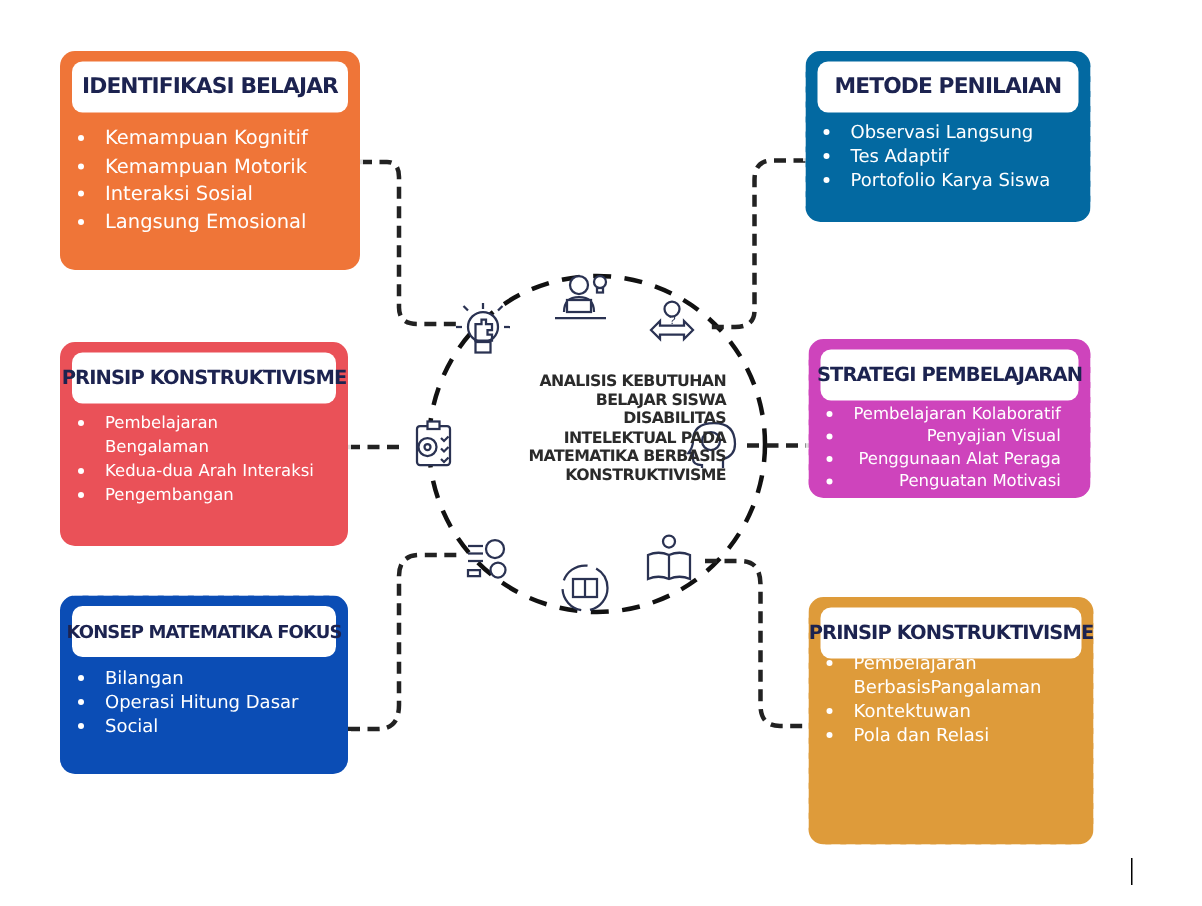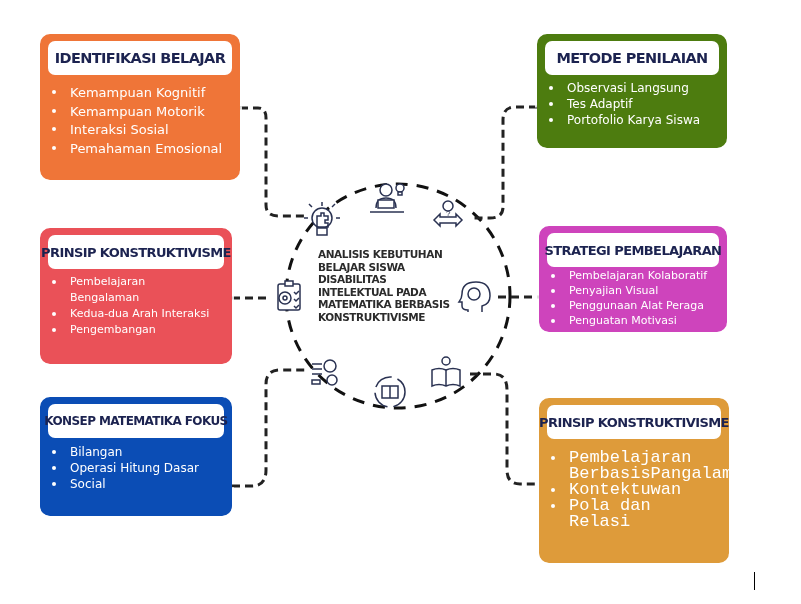--- a/index.html
+++ b/index.html
@@ -6,37 +6,37 @@
   body { width:801px; height:604px; background:#ffffff; position:relative; overflow:hidden; font-family:"Liberation Sans", sans-serif; }
   .box { position:absolute; border-radius:10px; box-sizing:border-box; }
   .box::before { content:""; position:absolute; inset:-2px; border:2px dashed rgba(255,255,255,0.85); border-radius:11px; pointer-events:none; }
   .box .title { position:absolute; left:8px; right:8px; top:7px; height:34px; background:#fff; border-radius:7px; display:flex; align-items:center; justify-content:center; color:#1c2350; font-family:"DejaVu Sans", sans-serif; font-weight:bold; font-size:14.5px; letter-spacing:-0.6px; transform-origin:center; white-space:nowrap; }
   .box ul { position:absolute; margin:0; padding:0 0 0 30px; list-style:none; color:#fff; font-family:"DejaVu Sans", sans-serif; }
   .box ul li { position:relative; line-height:16px; }
   .box ul li::before { content:""; position:absolute; left:-18px; top:6px; width:4px; height:4px; border-radius:50%; background:#fff; }
   #b1 { left:40px; top:34px; width:200px; height:146px; background:#ef7538; }
   #b1 ul { top:50px; font-size:13px; }
   #b1 ul li { line-height:18.5px; }
-  #b2 { left:537px; top:34px; width:190px; height:114px; background:#4d7c0f; }
+  #b2 { left:537px; top:34px; width:190px; height:114px; background:#0369a1; }
   #b2 ul { top:46px; font-size:12px; }
   #b3 { left:40px; top:228px; width:192px; height:136px; background:#ea5158; }
   #b3 .title { font-size:13px; }
   #b3 ul { top:46px; font-size:11px; }
   #b4 { left:539px; top:226px; width:188px; height:106px; background:#ce44bc; }
   #b4 .title { font-size:13px; }
   #b4 ul { top:42px; font-size:11px; }
-  #b4 ul li { line-height:15px; }
+  #b4 ul li { line-height:15px;text-align:right; }
   #b5 { left:40px; top:397px; width:192px; height:119px; background:#0b4db5; }
   #b5 .title { font-size:12px; }
   #b5 ul { top:47px; font-size:12px; }
   #b6 { left:539px; top:398px; width:190px; height:165px; background:#de9b3a; }
   #b6 .title { font-size:13px; }
-  #b6 ul { top:52px; font-size:17px;font-family:Liberation Mono, monospace; }
+  #b6 ul { top:36px; font-size:12px; }
   #connectors { position:absolute; left:0; top:0; }
-  #center-title { position:absolute; left:318px; top:248px; width:166px; text-align:left; color:#2b2b2b; font-family:"DejaVu Sans", sans-serif; font-weight:bold; font-size:10.5px; line-height:12.5px; letter-spacing:-0.4px; }
+  #center-title { position:absolute; left:318px; top:248px; width:166px; text-align:right; color:#2b2b2b; font-family:"DejaVu Sans", sans-serif; font-weight:bold; font-size:10.5px; line-height:12.5px; letter-spacing:-0.4px; }
   #cursor-mark { position:absolute; left:754px; top:572px; width:1px; height:18px; background:#000; }
 </style>
 </head>
 <body>
 
 <svg id="connectors" width="801" height="604" viewBox="0 0 801 604">
 
   <circle cx="398" cy="296" r="112" fill="none" stroke="#111" stroke-width="3" stroke-dasharray="12 9"></circle>
 
   <path d="M240,108 H258 Q266,108 266,118 V205 Q266,216 278,216 H305" fill="none" stroke="#222" stroke-width="3" stroke-dasharray="8 5"></path>
@@ -115,21 +115,21 @@
   <div>MATEMATIKA BERBASIS</div>
   <div>KONSTRUKTIVISME</div>
 </div>
 
 <div class="box" id="b1">
   <div class="title">IDENTIFIKASI BELAJAR</div>
   <ul>
     <li>Kemampuan Kognitif</li>
     <li>Kemampuan Motorik</li>
     <li>Interaksi Sosial</li>
-    <li>Pemahaman Emosional</li>
+    <li>Langsung Emosional</li>
   </ul>
 </div>
 
 <div class="box" id="b2">
   <div class="title">METODE PENILAIAN</div>
   <ul>
     <li>Observasi Langsung</li>
     <li>Tes Adaptif</li>
     <li>Portofolio Karya Siswa</li>
   </ul>

